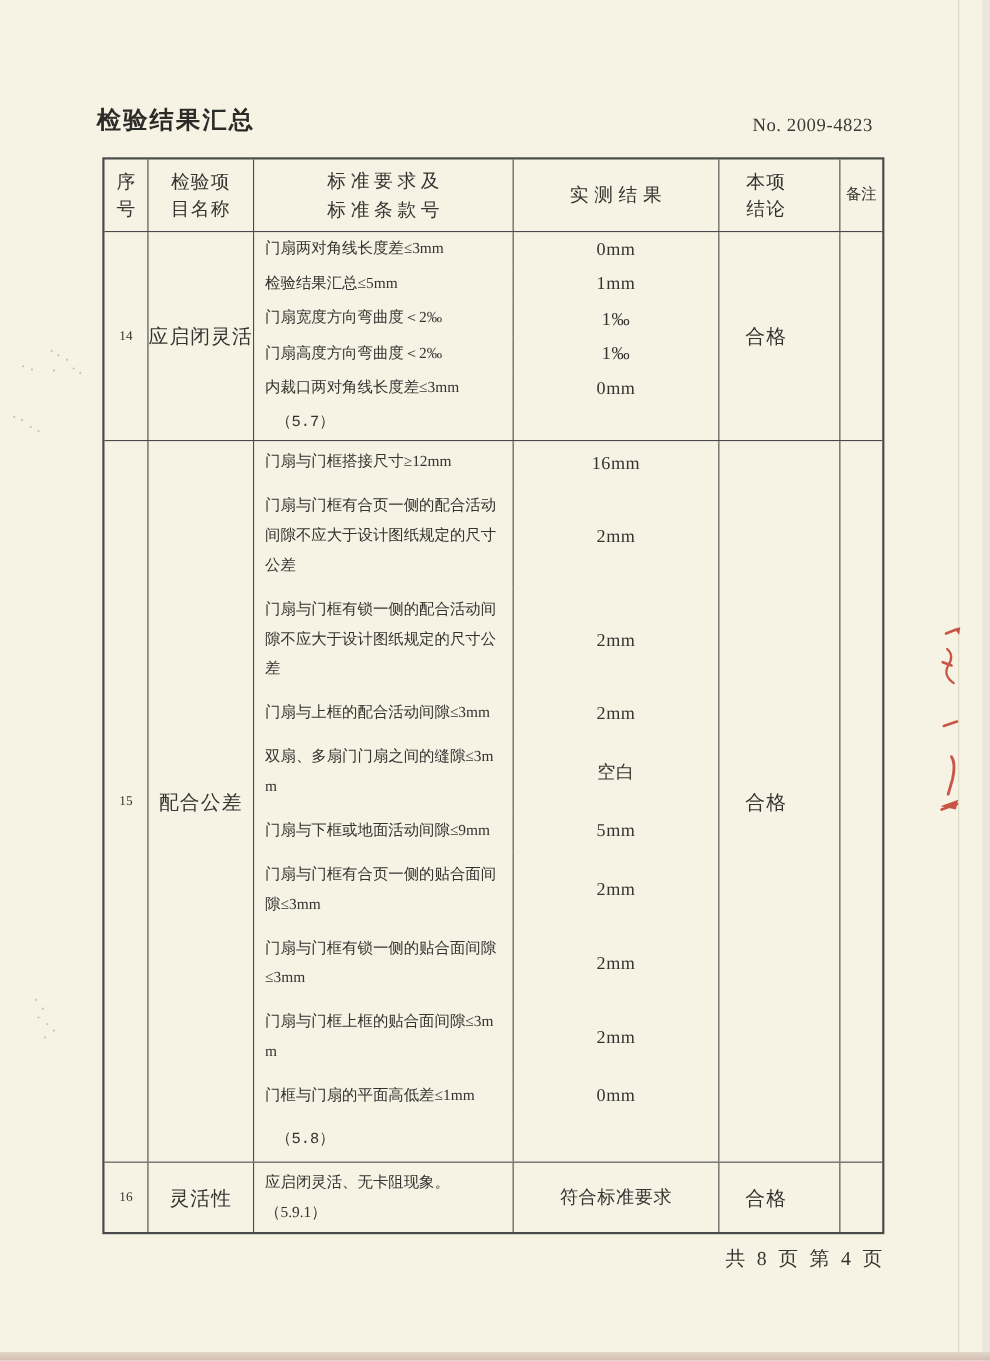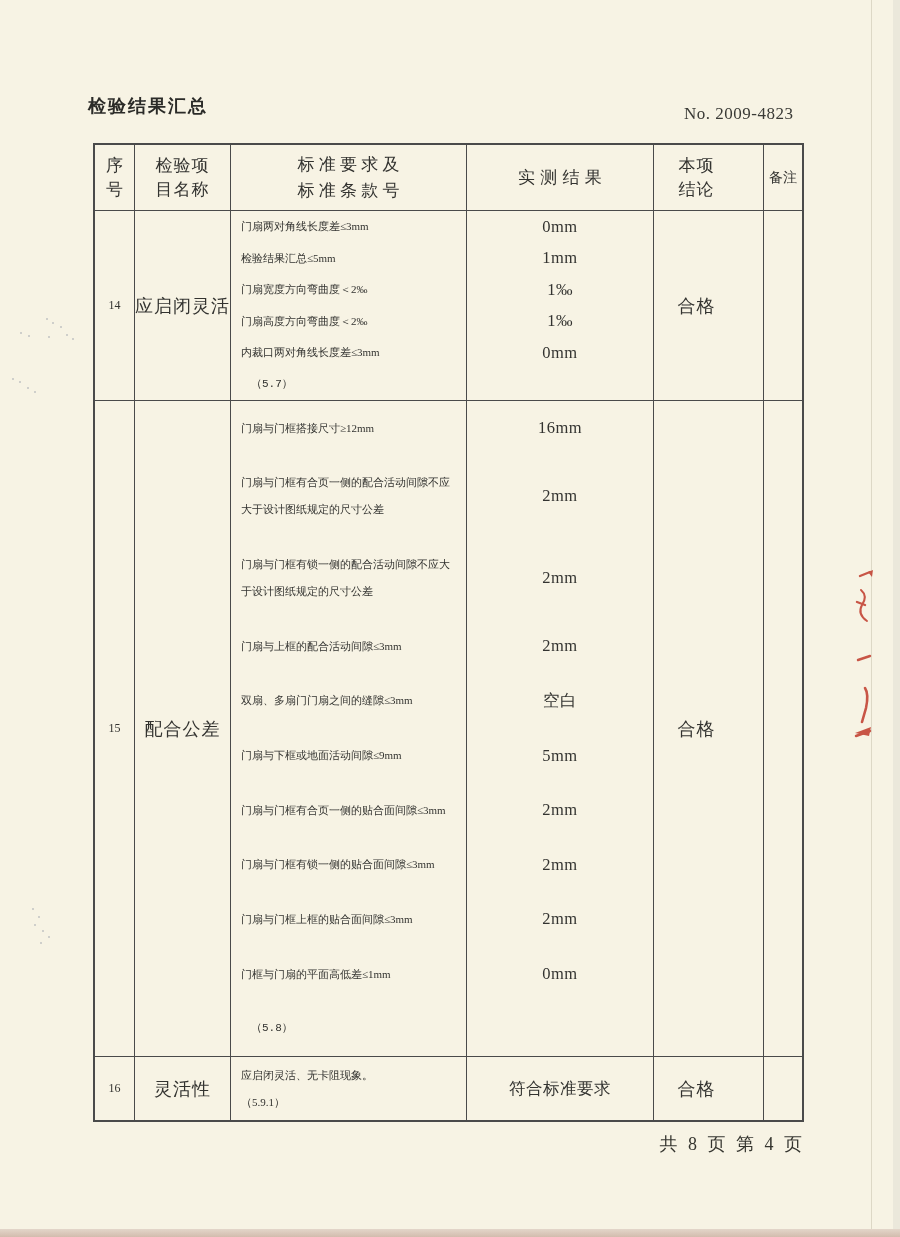--- a/index.html
+++ b/index.html
@@ -15,21 +15,21 @@
     color:var(--ink);
   }
   
   .edge-right-line{position:absolute;left:871px;top:0;width:1px;height:1237px;background:#ddd8c6;}
   .edge-right-strip{position:absolute;right:0;top:0;width:7px;height:1237px;background:#ebe8db;}
   .edge-bottom-strip{position:absolute;left:0;bottom:0;width:900px;height:8px;background:linear-gradient(#e3d6ca,#d2bcae);}
 
   .page-title{
     position:absolute;left:88px;top:94px;
     font-family:"Liberation Sans","DejaVu Sans",sans-serif;
-    font-weight:700;font-size:18px;letter-spacing:2px;color:#2b2b28;
+    font-weight:700;font-size:22px;letter-spacing:2px;color:#2b2b28;
   }
   .doc-no{
     position:absolute;left:684px;top:104px;
     font-size:17px;letter-spacing:0.5px;color:#3a3a36;
   }
   .page-footer{
     position:absolute;top:1132px;right:95px;
     font-size:18px;letter-spacing:3px;color:#35352f;
   }
 
@@ -48,21 +48,21 @@
   .c-no{flex:0 0 39px;display:flex;align-items:center;justify-content:center;font-size:12px;}
   .c-name{flex:0 0 96px;border-left:1px solid var(--line);display:flex;align-items:center;justify-content:center;font-size:18px;letter-spacing:1px;}
   .c-body{flex:0 0 423px;border-left:1px solid var(--line);display:flex;flex-direction:column;}
   .c-concl{flex:0 0 86px;border-left:1px solid var(--line);display:flex;align-items:center;justify-content:center;font-size:18px;letter-spacing:1px;}
   .c-remark{flex:1 1 auto;border-left:1px solid var(--line);display:flex;align-items:center;justify-content:center;font-size:14px;margin-left:24px;}
 
   .item-row{flex:1 1 auto;display:flex;min-height:27px;}
   .req{
     flex:0 0 235px;box-sizing:border-box;padding:0 13px 0 10px;
     display:flex;align-items:center;
-    font-size:11px;line-height:27px;white-space:pre-line;
+    font-size:14px;line-height:27px;white-space:pre-line;
     word-break:break-all;overflow-wrap:anywhere;
   }
   .req.clause{padding-left:20px;font-family:Liberation Mono, monospace;}
   .res{
     flex:1 1 auto;border-left:1px solid var(--line);
     display:flex;align-items:center;justify-content:center;
     font-size:16.5px;letter-spacing:0.5px;
   }
   
   .thead .c-no,.thead .c-name,.thead .c-concl{font-size:17px;}

